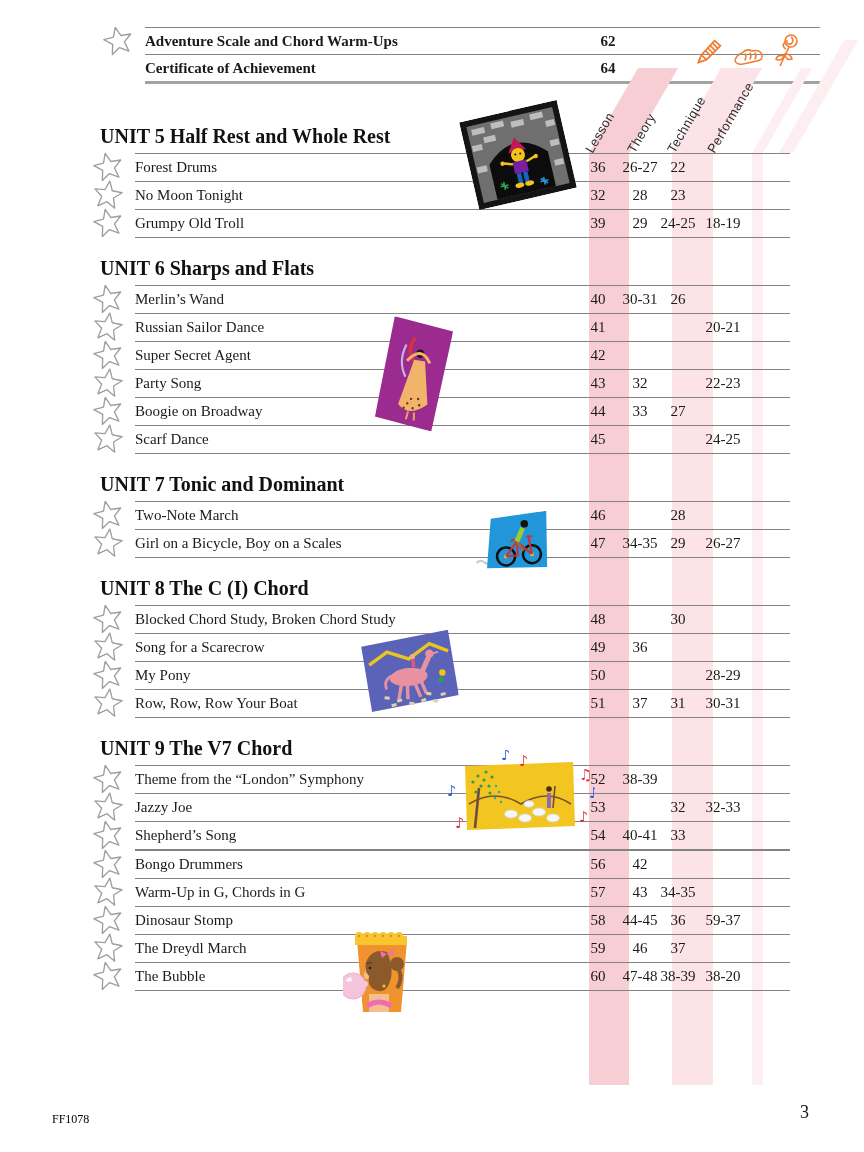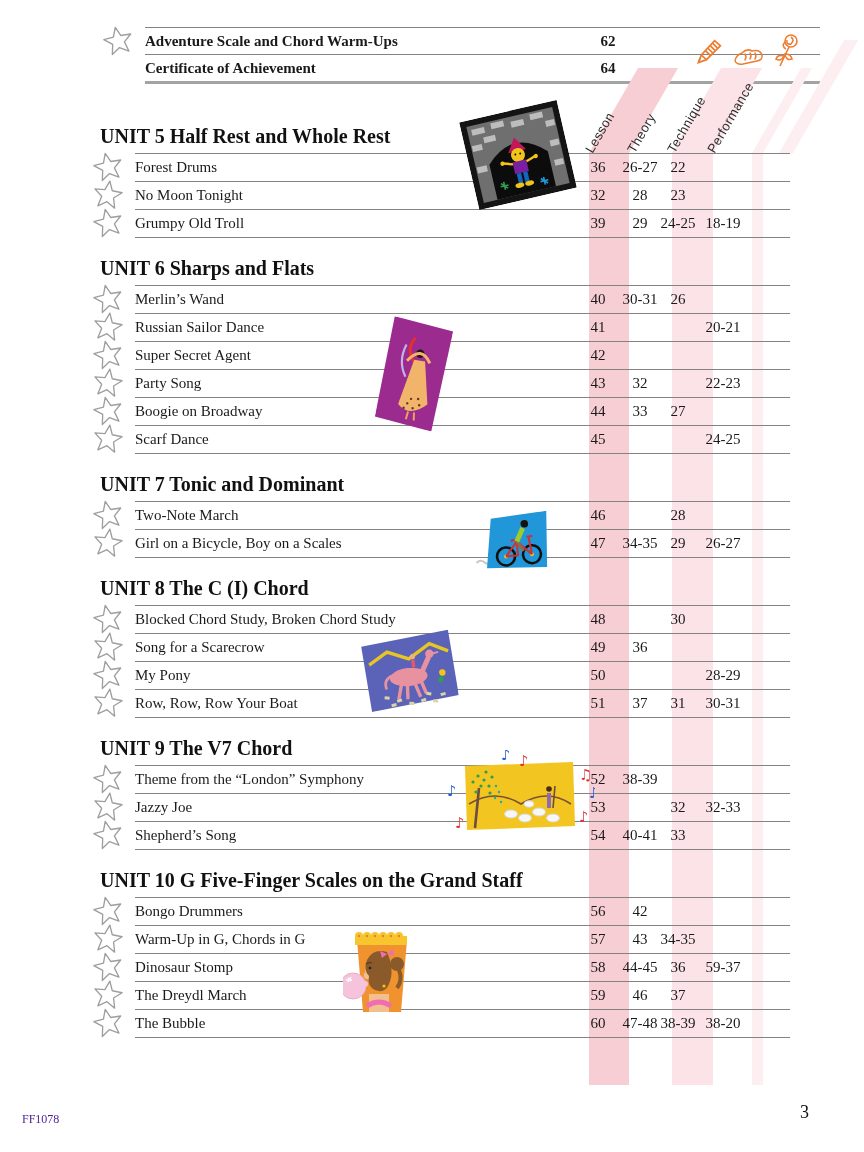--- a/index.html
+++ b/index.html
@@ -46,21 +46,21 @@
   .extras .row .title,.extras .cell{font-weight:bold;}
   
   .illus{position:absolute;z-index:3;}
   .illus.troll{left:368px;top:110px;transform:rotate(-13deg);}
   .illus.dancer{left:282px;top:320px;transform:rotate(9deg);}
   .illus.bicycle{left:366px;top:514px;transform:rotate(-5deg);}
   .illus.pony{left:262px;top:634px;transform:rotate(-6deg);}
   .illus.shepherd{left:345px;top:750px;}
   .illus.bubble{left:243px;top:928px;}
   
-  .catalog{position:absolute;left:22px;top:1112px;font-size:12px;color:#4c1d95;}
+  .catalog{position:absolute;left:52px;top:1112px;font-size:12px;color:#000000;}
   .pagenum{position:absolute;left:800px;top:1102px;font-size:18px;color:#111;}
 </style>
 </head>
 <body>
 
 <div class="toc">
 
   <div class="stripe lesson"></div>
   <div class="stripe technique"></div>
   <div class="stripe performance"></div>
@@ -317,21 +317,20 @@
     <span class="title">Shepherd’s Song</span>
     <span class="cell lesson">54</span>
     <span class="cell theory">40-41</span>
     <span class="cell technique">33</span>
     <span class="cell performance"></span>
   </div>
 </div>
   </div>
 
   <div class="unit">
-    <div class="unit-title">UNIT 10 G Five-Finger Scales on the Grand Staff</div>
     <div class="rows">
   <div class="row">
     <svg class="star" viewBox="0 0 30 30">
       <path d="M15 2 L18.6 10.8 L28.3 11.4 L20.8 17.6 L23.2 27.2 L15 22 L6.8 27.2 L9.2 17.6 L1.7 11.4 L11.4 10.8 Z" fill="#ffffff" stroke="#9e9e9e" stroke-width="1.3" stroke-linejoin="round"></path>
     </svg>
     <span class="title">Bongo Drummers</span>
     <span class="cell lesson">56</span>
     <span class="cell theory">42</span>
     <span class="cell technique"></span>
     <span class="cell performance"></span>

